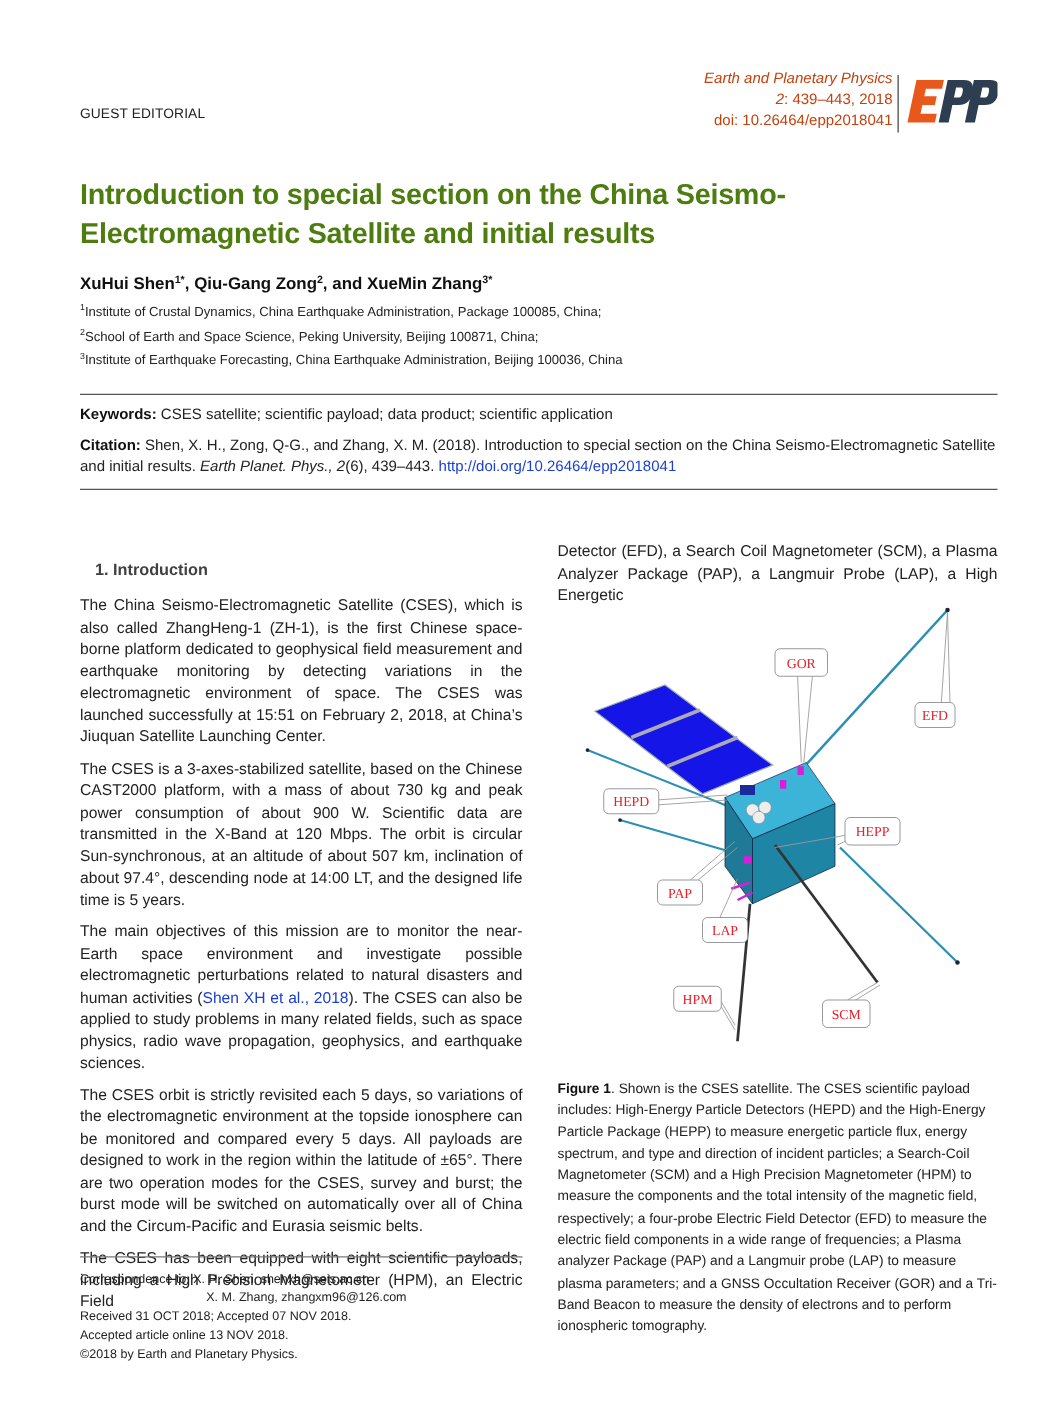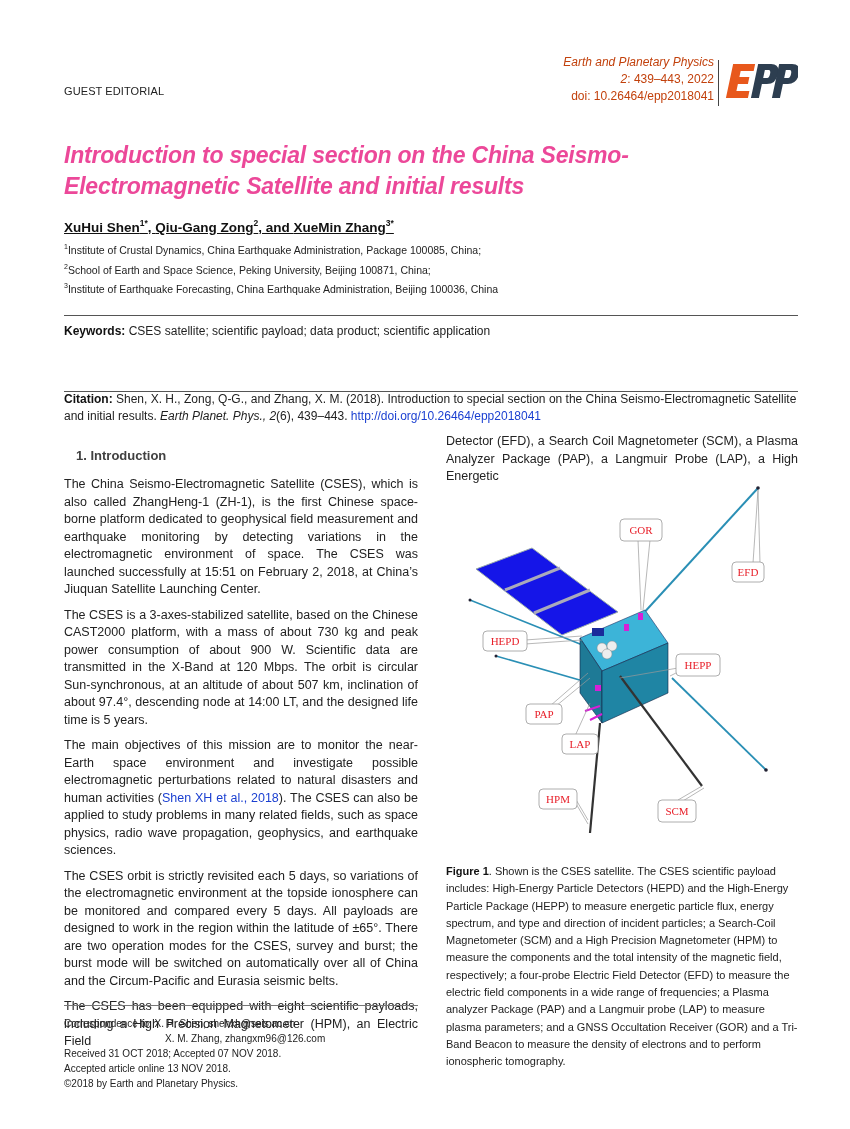--- a/index.html
+++ b/index.html
@@ -7,49 +7,49 @@
       width: 850px; height: 1129px; position: relative; overflow: hidden;
       font-family: "Liberation Sans", sans-serif; color: #1a1a1a;
     }
     .abs { position: absolute; }
     .section-type { left: 64px; top: 85px; font-size: 11px; letter-spacing: 0.1px; color: #222; }
     .journal-block { right: 136px; top: 54px; text-align: right; font-size: 12px; line-height: 17px; color: #c2410c; }
     .journal-block .jname { font-style: italic; }
     .journal-block .vol i { font-style: italic; }
     .logo-divider { left: 718px; top: 60px; width: 1px; height: 46px; background: #444; }
     .logo { left: 722px; top: 60px; width: 76px; height: 42px; }
-    .title { left: 64px; top: 140px; width: 700px; font-size: 23px; font-weight: bold; line-height: 31px; color: #ec4899; letter-spacing: -0.2px; font-style: italic; }
-    .authors { left: 64px; top: 218px; font-size: 13.5px; font-weight: bold; color: #111; text-decoration: underline; }
+    .title { left: 64px; top: 140px; width: 700px; font-size: 23px; font-weight: bold; line-height: 31px; color: #4d7c0f; letter-spacing: -0.2px; }
+    .authors { left: 64px; top: 218px; font-size: 13.5px; font-weight: bold; color: #111; }
     .authors sup { font-size: 8.5px; }
     .affil { left: 64px; font-size: 10.5px; color: #222; }
     .affil sup { font-size: 7px; }
     .rule { left: 64px; width: 734px; height: 1px; background: #555; }
     .keywords { left: 64px; top: 324px; font-size: 12px; color: #222; }
     .keywords b, .citation b { color: #111; }
-    .citation { left: 64px; top: 348px; width: 734px; font-size: 12px; line-height: 17px; color: #222; margin-top: 43px; }
+    .citation { left: 64px; top: 348px; width: 734px; font-size: 12px; line-height: 17px; color: #222; }
     .link { color: #1a3fd1; }
     .col { width: 354px; font-size: 12.5px; line-height: 17.5px; color: #222; text-align: justify; }
     .col p { margin: 0 0 8px 0; }
     .h1 { font-size: 13px; font-weight: bold; color: #404040; margin: 12px; line-height: 17px; }
     .footnote { left: 64px; top: 1016px; font-size: 10px; line-height: 15px; color: #222; }
     .footnote .indent { padding-left: 101px; }
     .caption { left: 446px; top: 863px; width: 356px; font-size: 11px; line-height: 17.3px; color: #222; }
     .caption b { color: #111; }
     .figure { left: 440px; top: 478px; width: 370px; height: 370px; }
     .fig-label { font-family: "Liberation Serif", serif; font-size: 11px; fill: #e8202a; }
     .label-box { fill: #ffffff; stroke: #999; stroke-width: 0.8; }
   </style>
 </head>
 <body>
 
 <div class="abs section-type">GUEST EDITORIAL</div>
 
 <div class="abs journal-block">
   <div class="jname">Earth and Planetary Physics</div>
-  <div class="vol"><i>2</i><span>: 439–443, 2022</span></div>
+  <div class="vol"><i>2</i><span>: 439–443, 2018</span></div>
   <div>doi: 10.26464/epp2018041</div>
 </div>
 <div class="abs logo-divider"></div>
 <svg class="abs logo" viewBox="0 0 76 42">
   <g transform="skewX(-12)">
     <path d="M12 4 H34 V11 H21 V17 H31 V24 H21 V31 H34 V38 H12 Z" fill="#e8581c"></path>
     <path d="M37 4 H50 Q59 4 59 14 Q59 24 50 24 H45 V38 H37 Z M45 10 V18 H49 Q51 18 51 14 Q51 10 49 10 Z" fill="#2d3e50" fill-rule="evenodd"></path>
     <path d="M58 4 H71 Q80 4 80 14 Q80 24 71 24 H66 V38 H58 Z M66 10 V18 H70 Q72 18 72 14 Q72 10 70 10 Z" fill="#2d3e50" fill-rule="evenodd"></path>
   </g>
 </svg>

